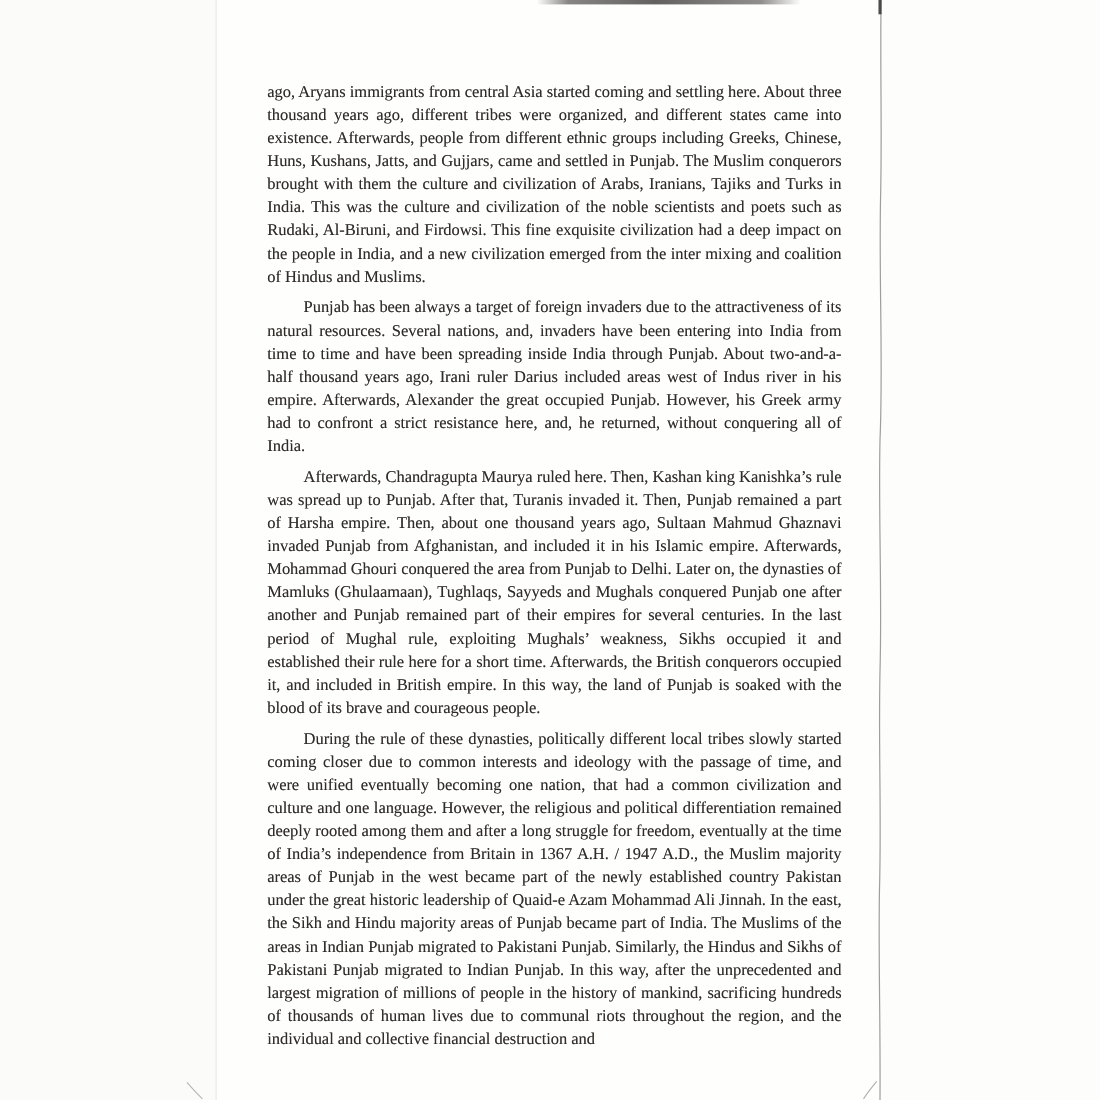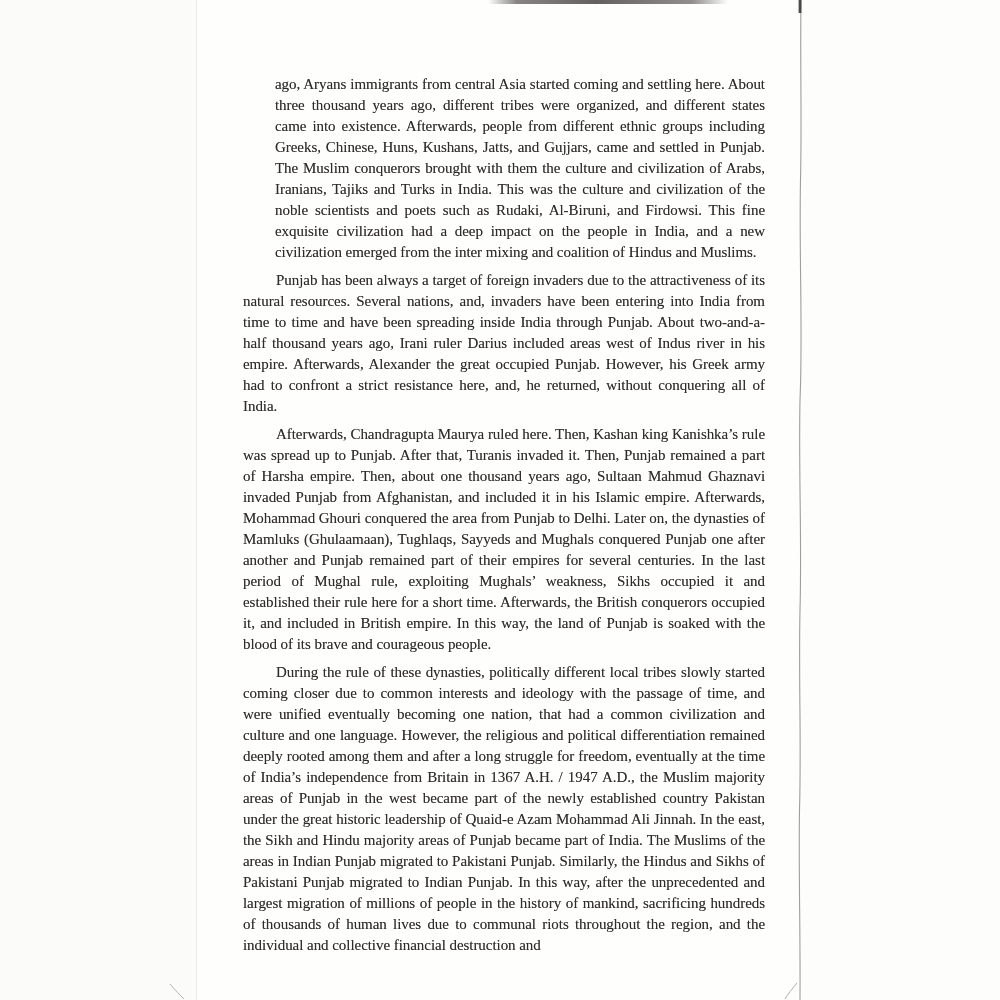--- a/index.html
+++ b/index.html
@@ -35,21 +35,21 @@
     left: 243px; top: 74px;
     width: 522px;
     color: #2f2b28;
     font-size: 15px;
     line-height: 21px;
     text-align: justify;
     text-shadow: 0 0 0.6px rgba(47,43,40,0.45);
     letter-spacing: -0.05px;
   }
   .para { margin: 0 0 7px 0; text-indent: 33px; }
-  .para.no-indent { text-indent: 0; margin-left: 32px; }
+  .para.no-indent { text-indent: 0; }
   .top-smudge {
     position: absolute;
     left: 488px; top: 0;
     width: 240px; height: 4px;
     background: linear-gradient(to right,
       rgba(70,68,66,0) 0%,
       rgba(70,68,66,0.65) 12%,
       rgba(60,58,56,0.8) 45%,
       rgba(70,68,66,0.6) 85%,
       rgba(70,68,66,0) 100%);

